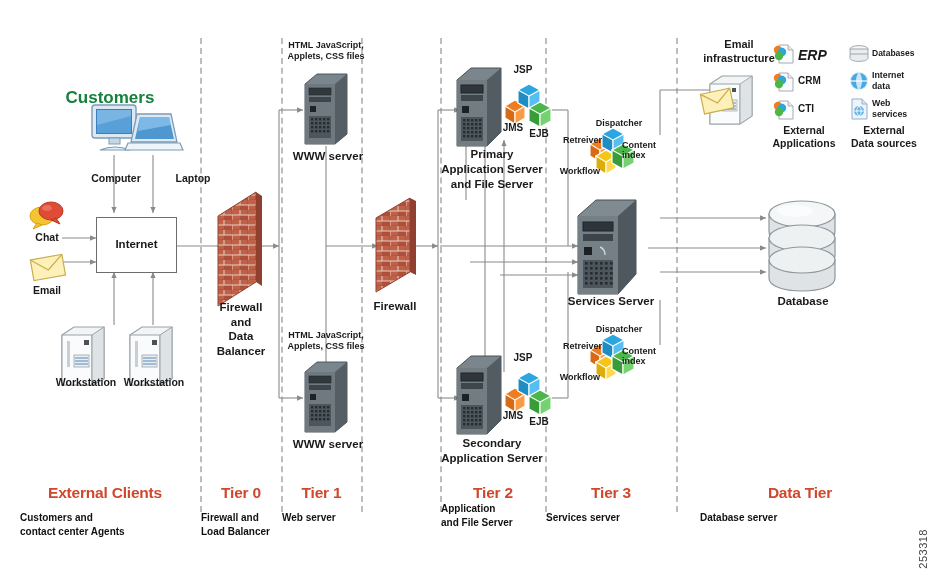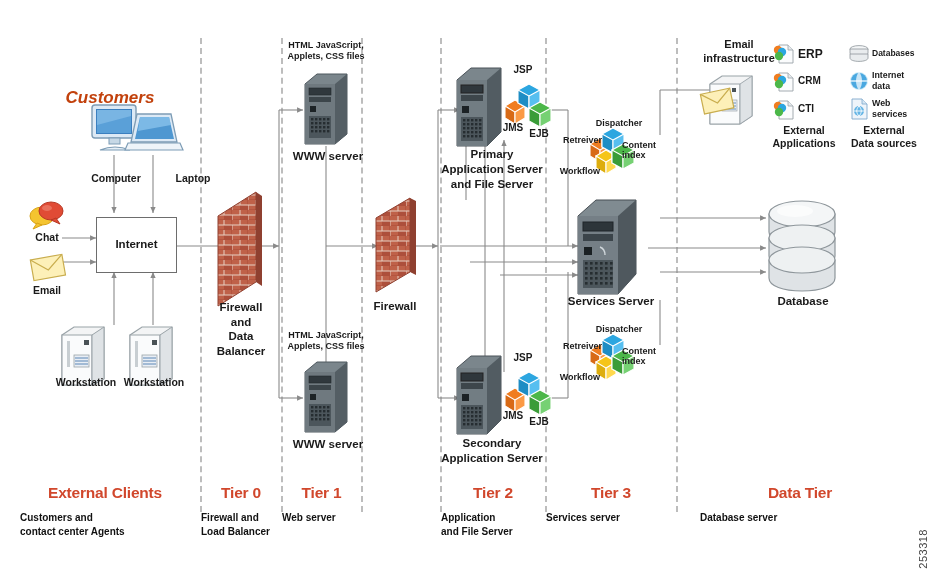--- a/index.html
+++ b/index.html
@@ -4,21 +4,21 @@
 <style>
   html,body{margin:0;padding:0;background:#ffffff;}
   body{width:931px;height:575px;overflow:hidden;
        font-family:"Liberation Sans","DejaVu Sans",sans-serif;color:#000;}
   #stage{position:relative;width:931px;height:575px;}
   .abs{position:absolute;}
   .lbl{font-size:10.5px;line-height:1.18;text-align:center;color:#1a1a1a;font-weight:bold;}
   .lbl-sm{font-size:9px;line-height:1.2;text-align:center;color:#1a1a1a;font-weight:bold;}
   .tier-title{font-size:15.5px;font-weight:bold;color:#d1472c;text-align:center;letter-spacing:-.2px;}
   .tier-sub{font-size:10px;font-weight:bold;color:#111;text-align:left;line-height:1.35;}
-  .cust-title{font-size:17px;font-weight:bold;color:#c2410c;text-align:center;font-style:italic;}
+  .cust-title{font-size:17px;font-weight:bold;color:#15803d;text-align:center;}
   .vline{border-left:2px dashed #bdbdbd;}
   svg{display:block;overflow:visible;}
   .wm{position:absolute;right:2px;bottom:6px;font-size:11px;color:#444;
       writing-mode:vertical-rl;transform:rotate(180deg);letter-spacing:.5px;
       font-family:"Liberation Sans",sans-serif;}
 </style>
 </head>
 <body>
 
 <div id="stage">
@@ -565,21 +565,21 @@
 
   <div class="abs" style="left:772px;top:44px;">
     <svg width="22" height="20" viewBox="0 0 22 20">
       <path d="M7 1 h9 l5 5 v13 h-14 z" fill="#fbfcfd" stroke="#9aa3a8" stroke-width=".9"></path>
       <path d="M16 1 v5 h5" fill="#e6eaed" stroke="#9aa3a8" stroke-width=".8"></path>
       <circle cx="6" cy="6" r="4.2" fill="#f07d20"></circle>
       <circle cx="10" cy="8" r="4.2" fill="#2ca6e0"></circle>
       <circle cx="7" cy="12" r="4.2" fill="#4cb749"></circle>
     </svg>
   </div>
-  <div class="abs lbl-sm" style="left:798px;top:47px;width:38px;font-size:12px;text-align:left;">ERP</div>
+  <div class="abs lbl-sm" style="left:798px;top:47px;width:38px;font-size:14px;text-align:left;font-style:italic;">ERP</div>
 
   <div class="abs" style="left:772px;top:72px;">
     <svg width="22" height="20" viewBox="0 0 22 20">
       <path d="M7 1 h9 l5 5 v13 h-14 z" fill="#fbfcfd" stroke="#9aa3a8" stroke-width=".9"></path>
       <path d="M16 1 v5 h5" fill="#e6eaed" stroke="#9aa3a8" stroke-width=".8"></path>
       <circle cx="6" cy="6" r="4.2" fill="#f07d20"></circle>
       <circle cx="10" cy="8" r="4.2" fill="#2ca6e0"></circle>
       <circle cx="7" cy="12" r="4.2" fill="#4cb749"></circle>
     </svg>
   </div>
@@ -655,21 +655,21 @@
     <div class="tier-sub">Load Balancer</div>
   </div>
 
   <div class="abs" style="left:282px;top:484px;width:79px;">
     <div class="tier-title">Tier 1</div>
     <div class="tier-sub" style="margin-top:9px;">Web server</div>
   </div>
 
   <div class="abs" style="left:441px;top:484px;width:104px;">
     <div class="tier-title">Tier 2</div>
-    <div class="tier-sub" style="margin-top:9px;">Application</div>
+    <div class="tier-sub" style="">Application</div>
     <div class="tier-sub">and File Server</div>
   </div>
 
   <div class="abs" style="left:546px;top:484px;width:130px;">
     <div class="tier-title">Tier 3</div>
     <div class="tier-sub" style="margin-top:9px;">Services server</div>
   </div>
 
   <div class="abs" style="left:700px;top:484px;width:200px;">
     <div class="tier-title">Data Tier</div>

